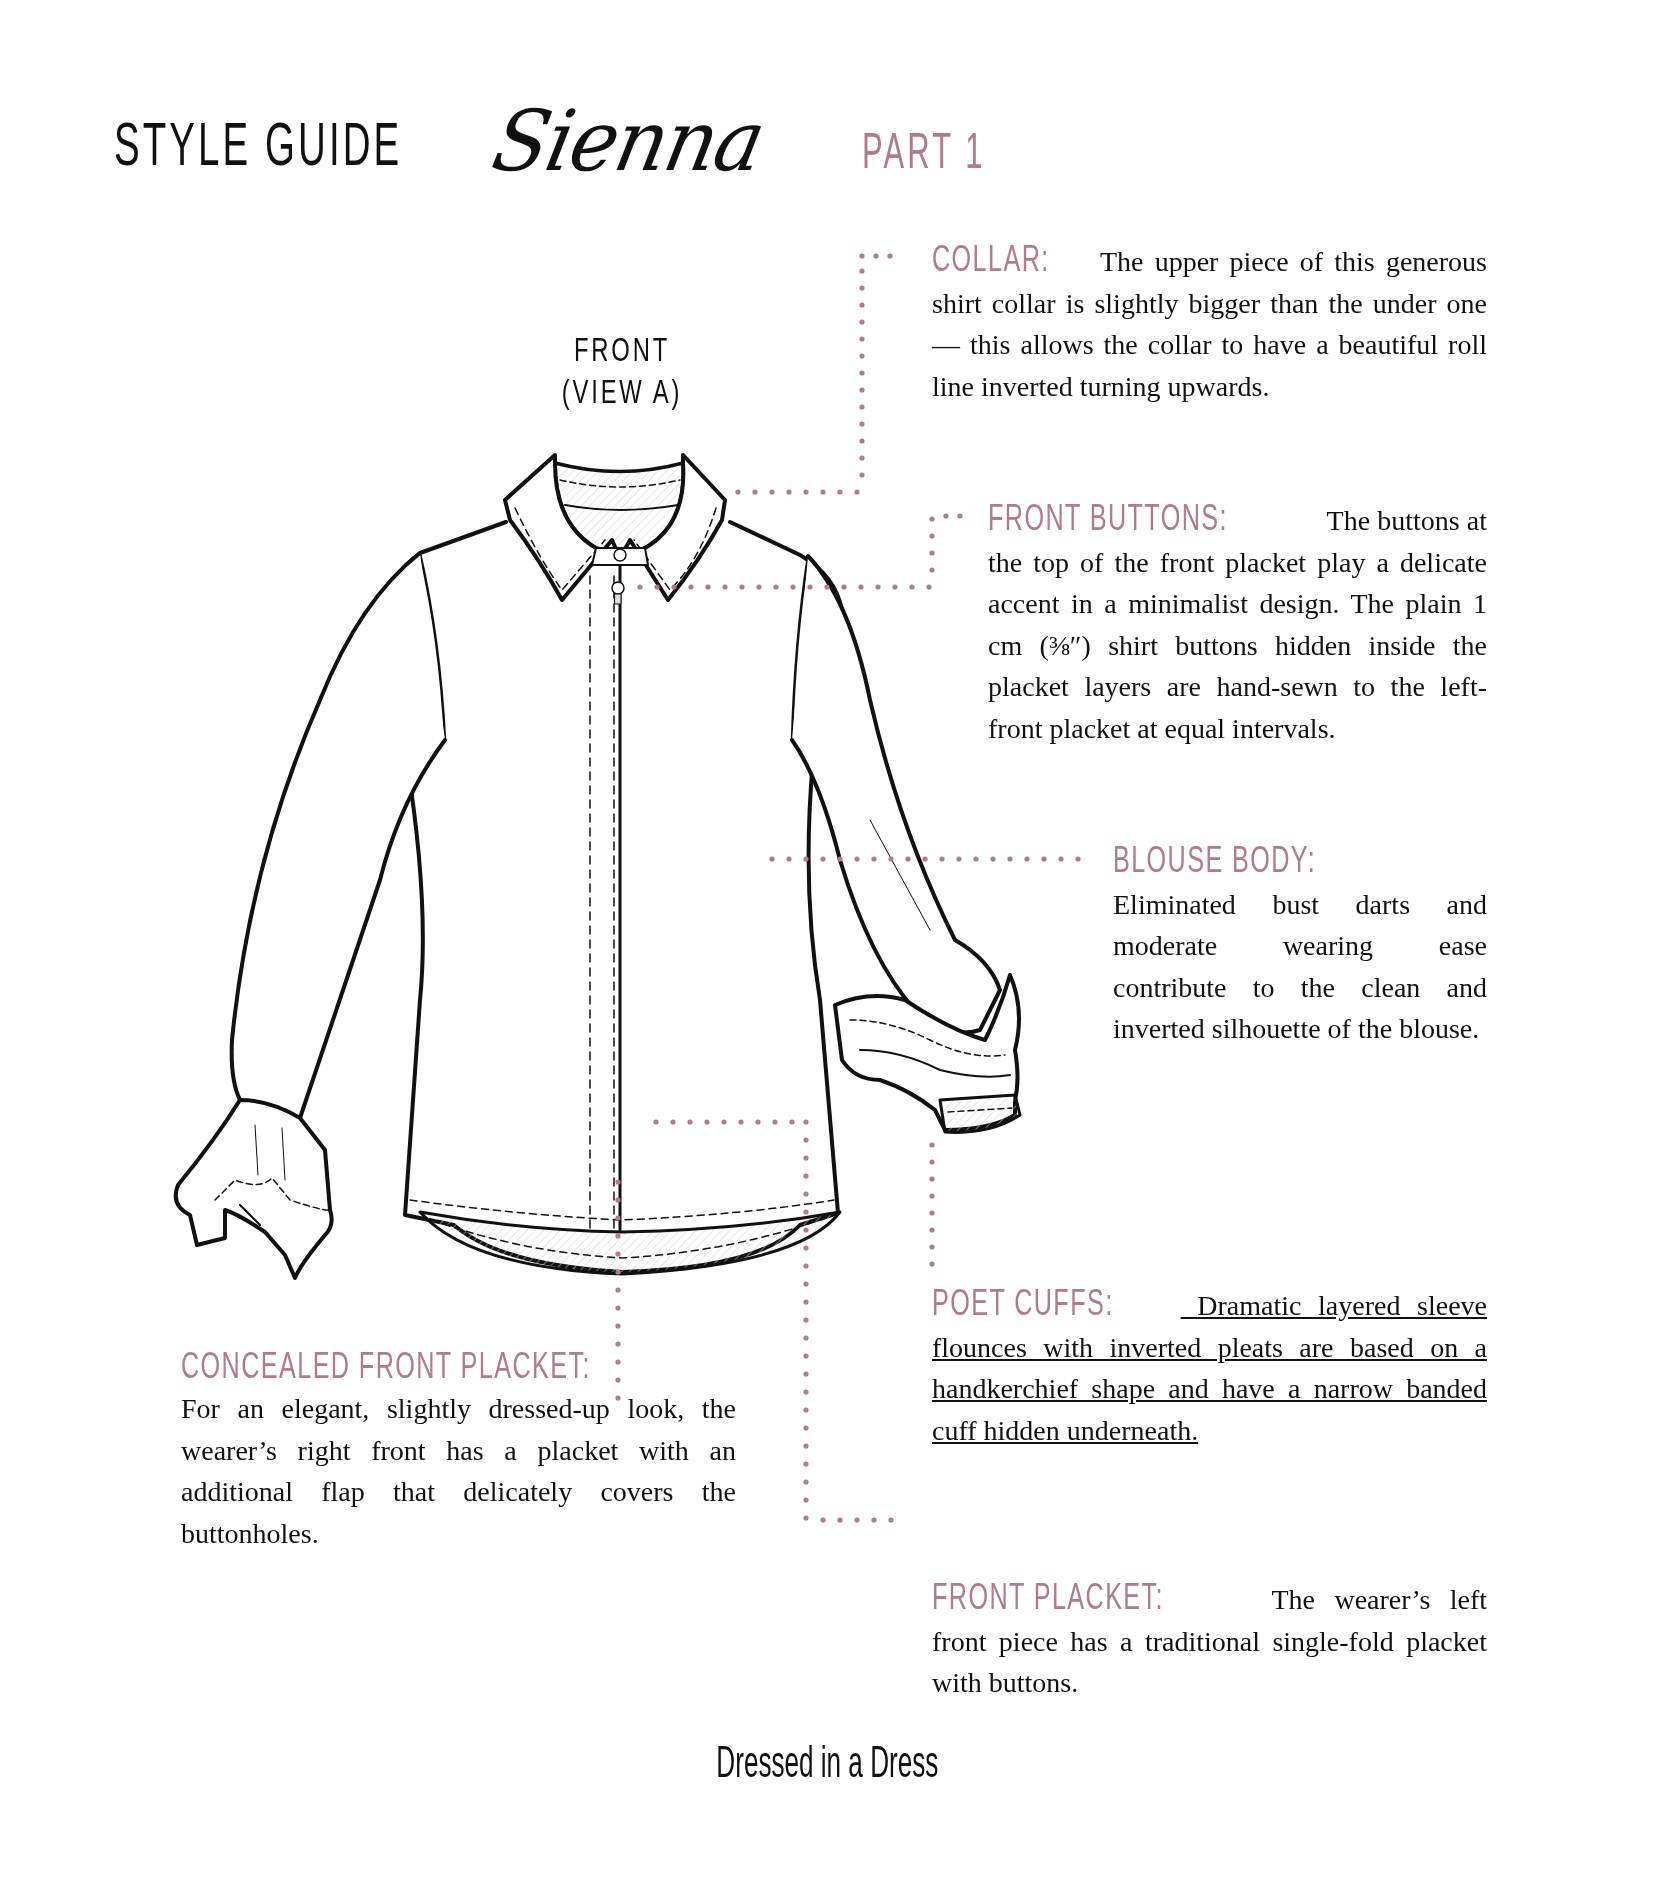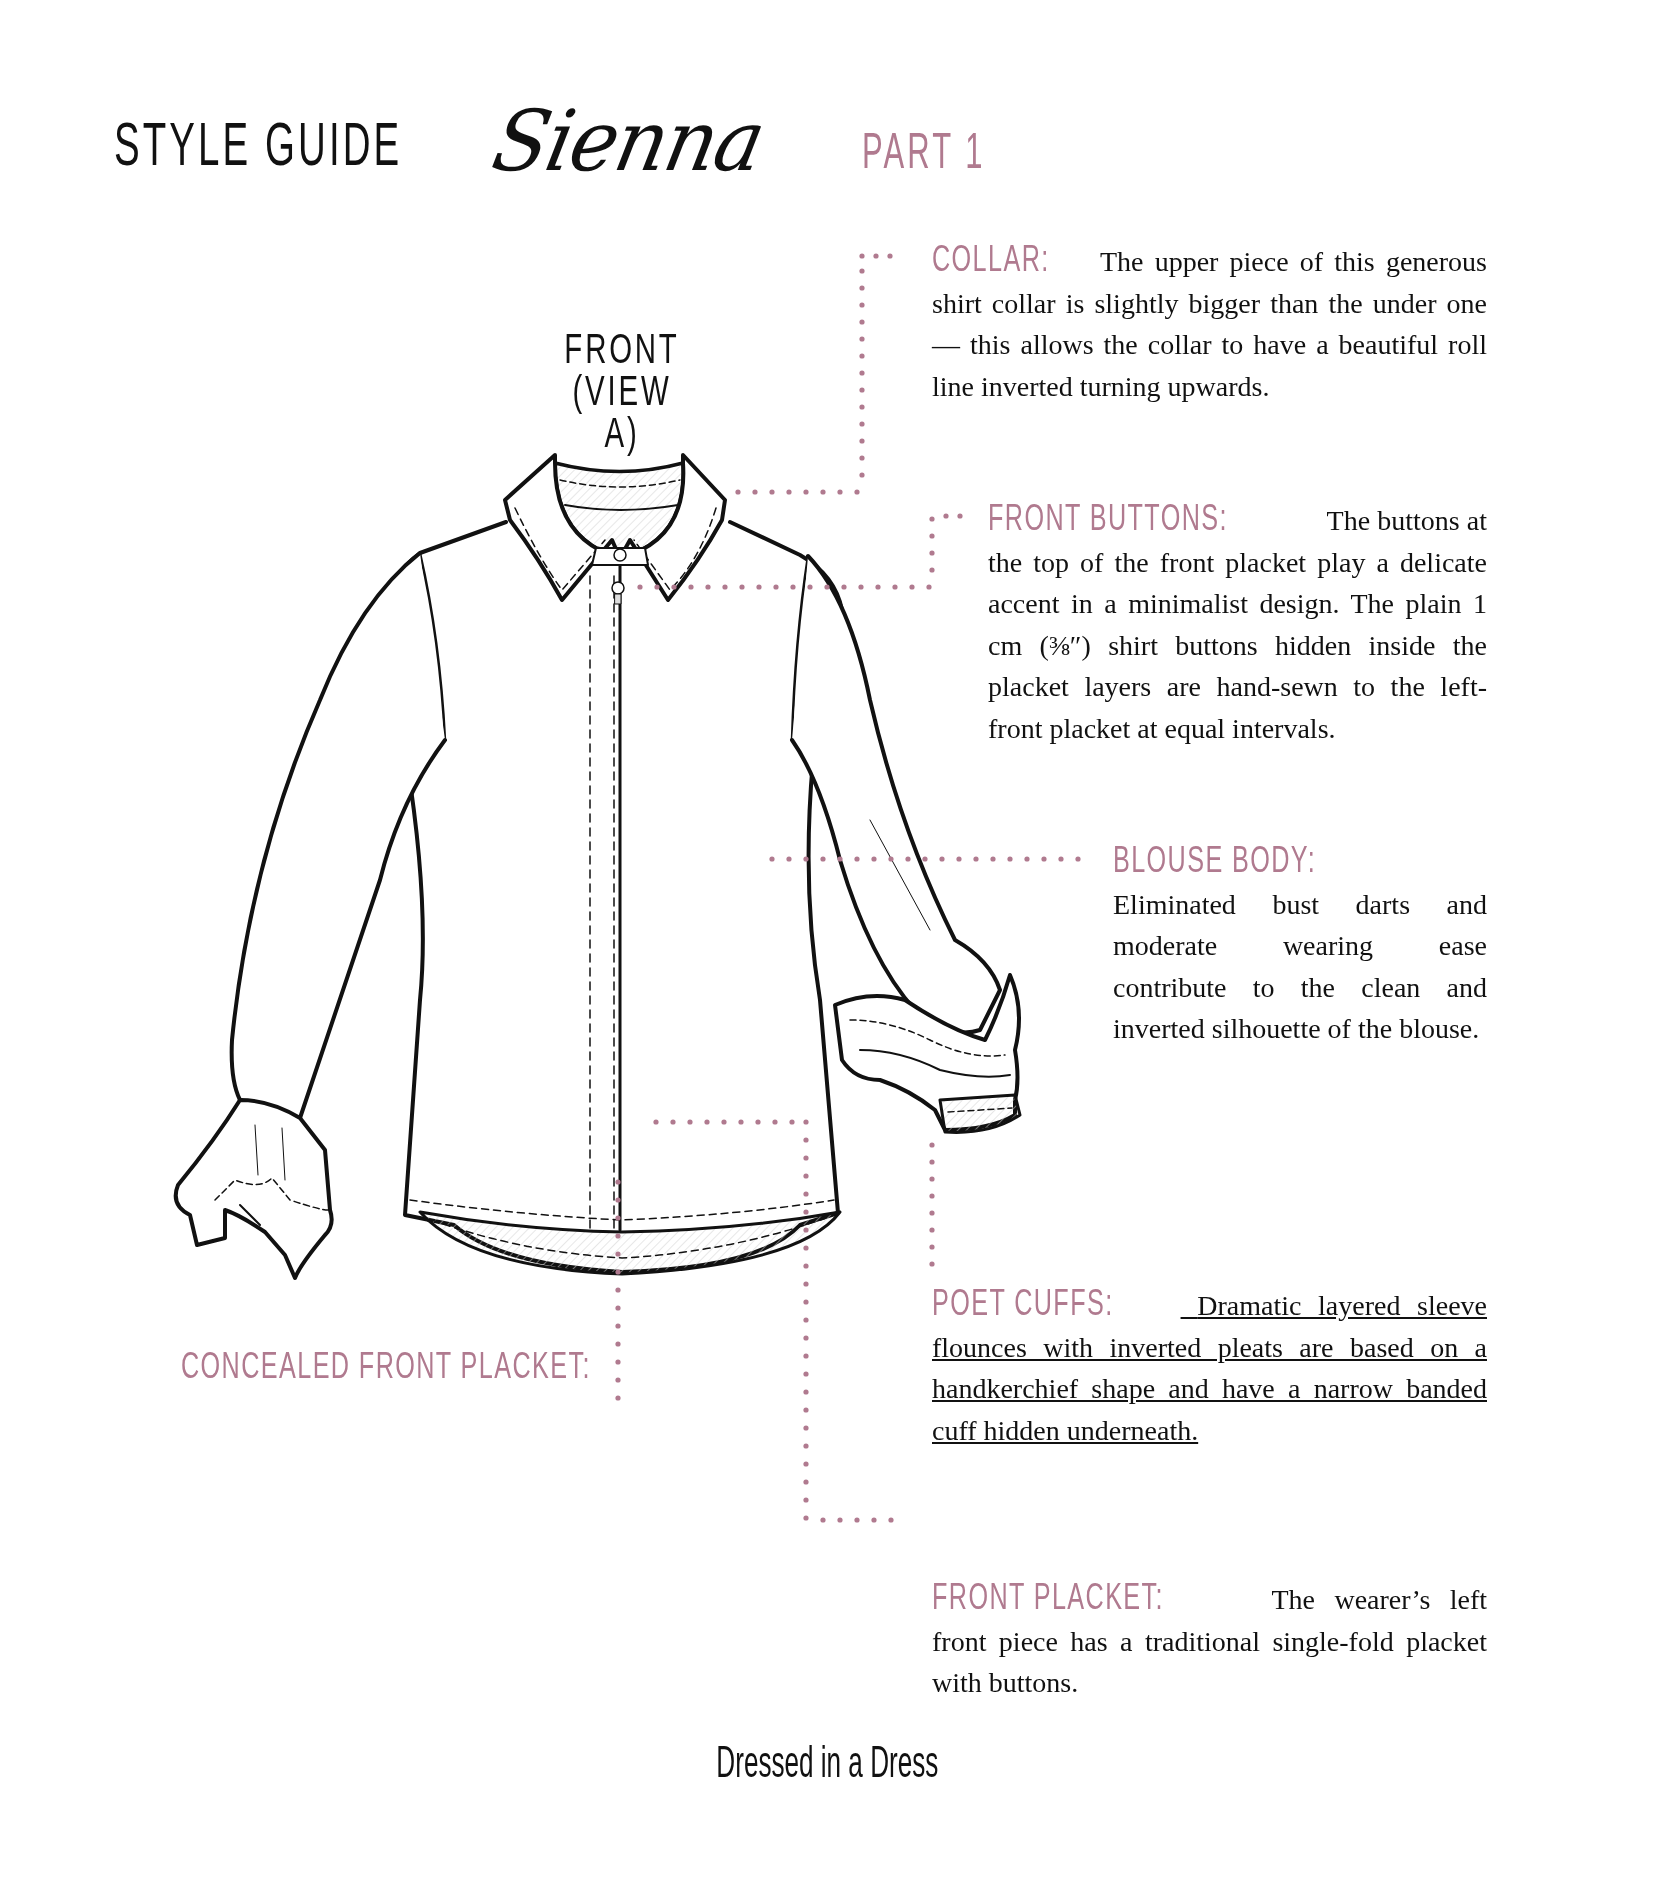--- a/index.html
+++ b/index.html
@@ -1,21 +1,21 @@
 <!DOCTYPE html>
 <html><head>
 <meta charset="utf-8">
 <style>
   html,body{margin:0;padding:0;background:#ffffff;}
   body{width:1654px;height:1890px;position:relative;overflow:hidden;}
   .abs{position:absolute;}
   .title-main{left:114px;top:108px;font-family:"Liberation Sans Narrow","Liberation Sans",sans-serif;font-size:62px;letter-spacing:5px;color:#111;transform:scaleX(0.62);transform-origin:left top;font-weight:400;white-space:nowrap;}
   .title-script{left:505px;top:92px;font-family:"DejaVu Serif", serif;font-style:italic;font-size:84px;color:#111;white-space:nowrap;transform:scaleX(0.95) skewX(-12deg);transform-origin:left top;letter-spacing:-2px;font-weight:300;}
   .title-part{left:862px;top:122px;font-family:"Liberation Sans",sans-serif;font-size:50px;letter-spacing:5px;color:#b07a8f;transform:scaleX(0.62);transform-origin:left top;white-space:nowrap;}
-  .view-label{left:522px;top:328px;width:200px;text-align:center;font-family:"Liberation Sans",sans-serif;font-size:42px;letter-spacing:4px;line-height:42px;color:#111;}
+  .view-label{left:522px;top:328px;width:200px;text-align:center;font-family:"Liberation Sans",sans-serif;font-size:34px;letter-spacing:4px;line-height:42px;color:#111;}
   .view-label span{display:block;transform:scaleX(0.7);}
   .note{font-family:"Liberation Serif", serif;font-size:28px;line-height:41.5px;color:#111;text-align:justify;}
   .note .head{font-family:"Liberation Sans",sans-serif;color:#b07a8f;font-size:36px;letter-spacing:2px;display:inline-block;transform:scaleX(0.7);transform-origin:left bottom;margin-right:-0.3em;}
   .head-block{font-family:"Liberation Sans",sans-serif;color:#b07a8f;font-size:36px;letter-spacing:2px;display:block;transform:scaleX(0.7);transform-origin:left bottom;white-space:nowrap;line-height:44px;}
   .footer{left:0;width:1654px;top:1736px;text-align:center;font-family:"Liberation Sans",sans-serif;font-size:45px;color:#111;}
   .footer span{display:inline-block;transform:scaleX(0.58);}
   svg{position:absolute;left:0;top:0;}
 </style>
 </head>
 <body>
@@ -251,17 +251,18 @@
   <span>Dramatic layered sleeve flounces with inverted pleats are based on a handkerchief shape and have a narrow banded cuff hidden underneath.</span>
 </div>
 
 <div class="abs note" style="left:932px;top:1576px;width:555px;">
   <span class="head">FRONT PLACKET:</span>
   <span>The wearer’s left front piece has a traditional single-fold placket with buttons.</span>
 </div>
 
 <div class="abs note" style="left:181px;top:1344px;width:555px;">
   <span class="head-block">CONCEALED FRONT PLACKET:</span>
+  <span>For an elegant, slightly dressed-up look, the wearer’s right front has a placket with an additional flap that delicately covers the buttonholes.</span>
 </div>
 
 <div class="abs footer">
   <span>Dressed in a Dress</span>
 </div>
 
 </body></html>

